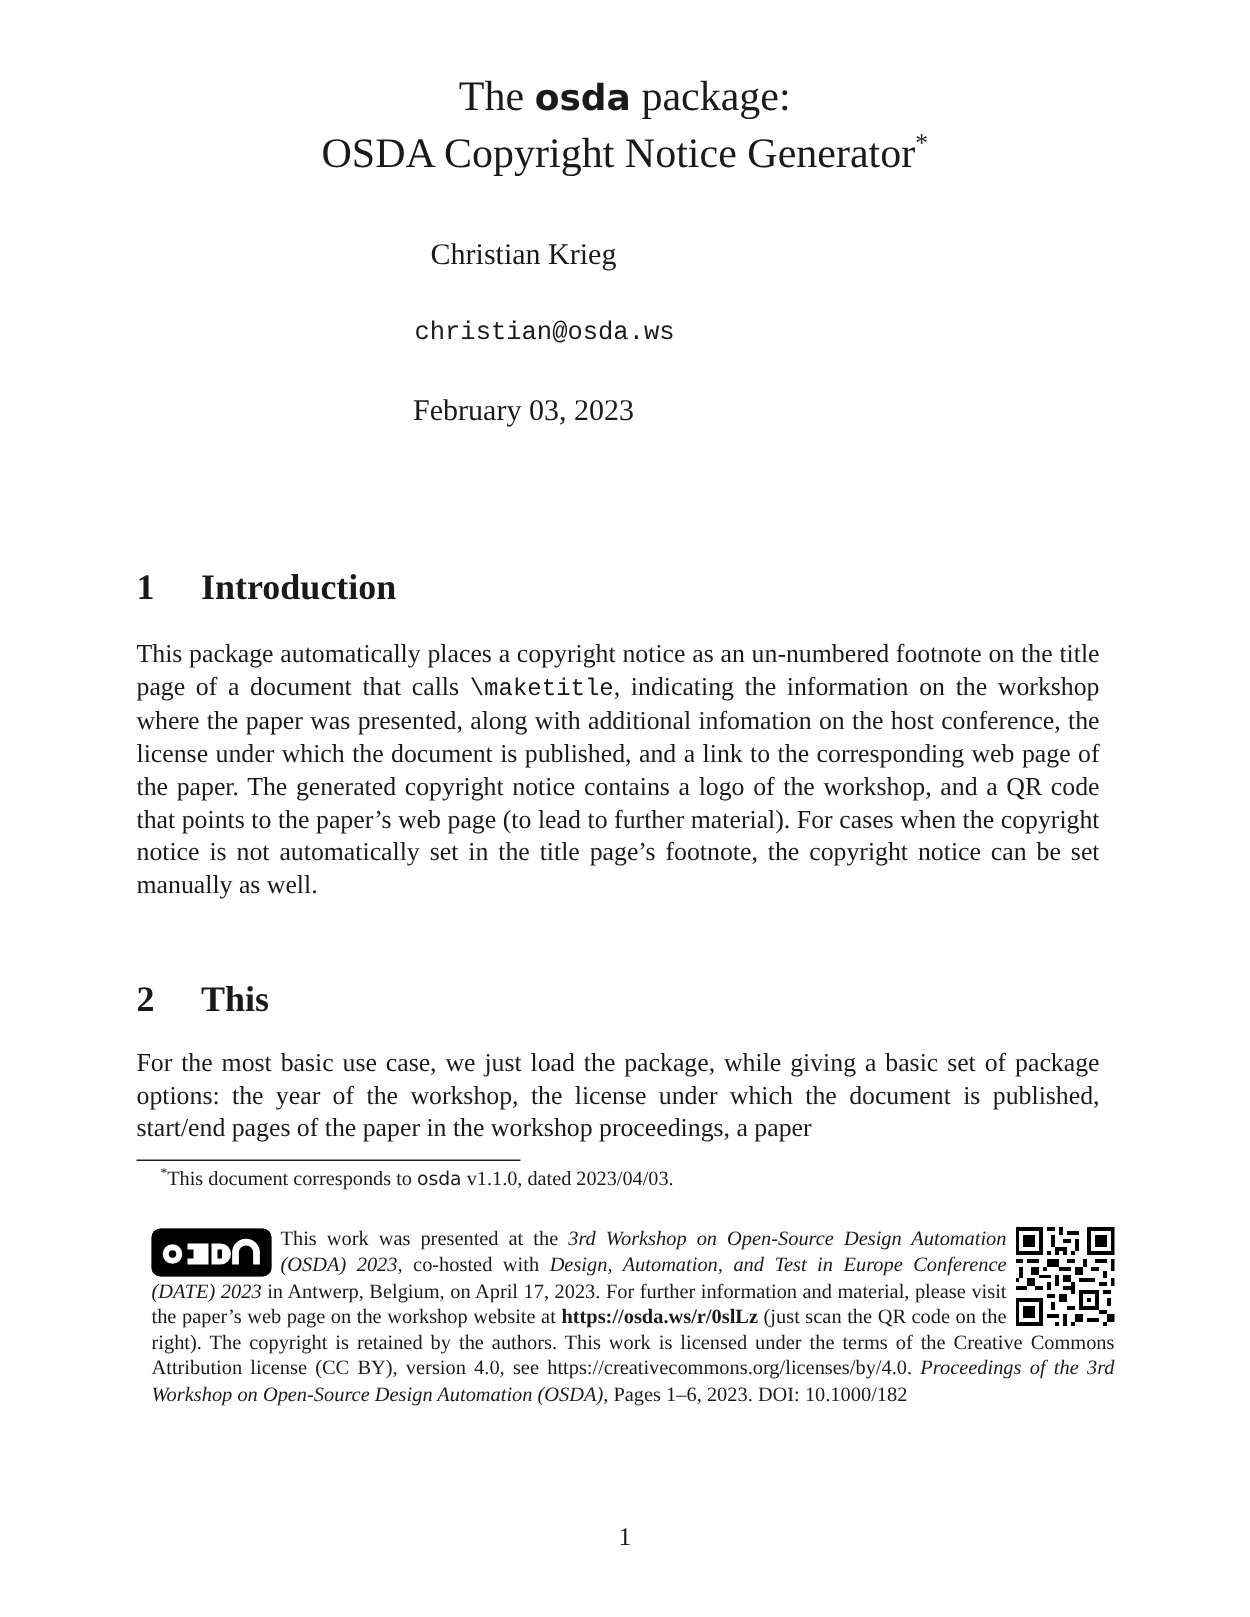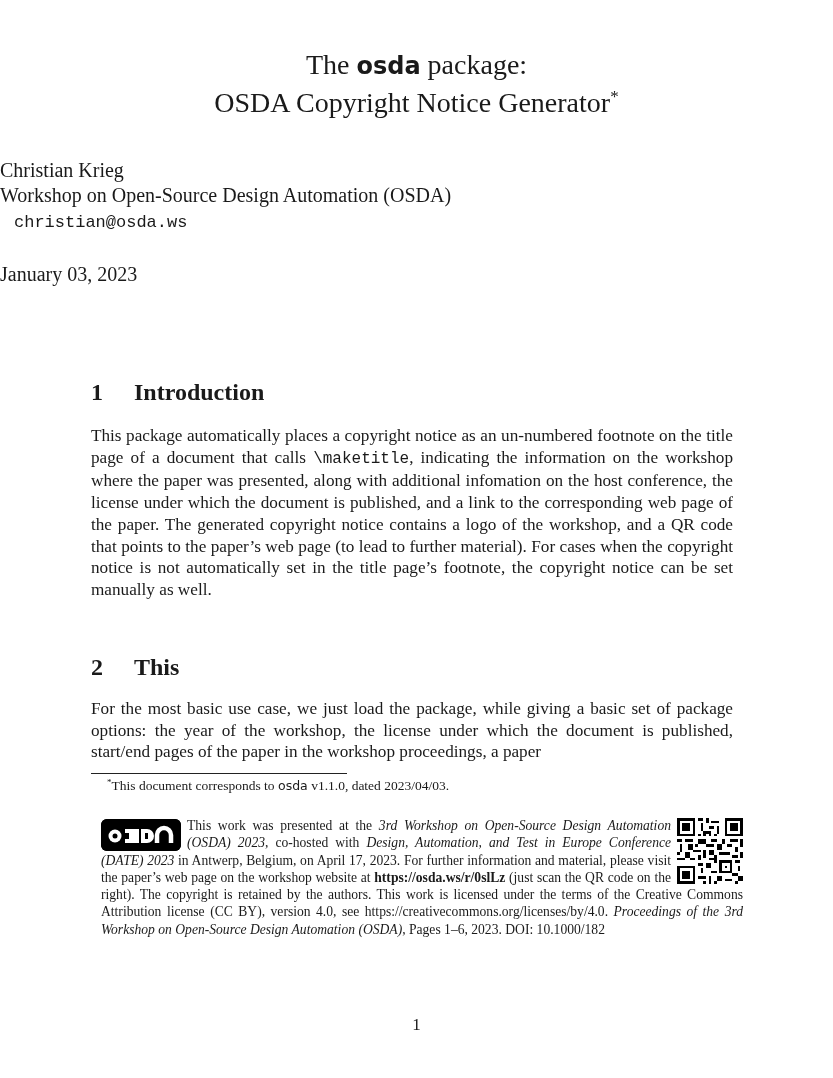--- a/index.html
+++ b/index.html
@@ -3,21 +3,21 @@
   <meta charset="utf-8">
   <style>
     html, body { margin: 0; padding: 0; background: #ffffff; }
     body { width: 833px; height: 1078px; position: relative; overflow: hidden; color: #1a1a1a; font-family: "Liberation Serif", "DejaVu Serif", serif; }
     .page { position: absolute; left: 0; top: 0; width: 833px; height: 1078px; background: #fff; }
     .title { position: absolute; left: 0; width: 833px; text-align: center; font-size: 28px; line-height: 35px; }
     .title .sans { font-family: "DejaVu Sans", "Liberation Sans", sans-serif; font-weight: bold; font-size: 24px; }
     .title-l1 { top: 47px; }
     .title-l2 { top: 85px; }
     .sup { font-size: 17px; vertical-align: super; line-height: 0; }
-    .author { position: absolute; left: 0; width: 670px; font-size: 20px; line-height: 25px; }
+    .author { position: absolute; left: 14px; width: 670px; text-align: center; font-size: 20px; line-height: 25px; }
     .mono { font-family: "Liberation Mono", "DejaVu Sans Mono", monospace; padding-left: 14px; }
     .sec { position: absolute; left: 91px; font-size: 24px; font-weight: bold; line-height: 30px; }
     .sec .num { display: inline-block; width: 43px; }
     .para { position: absolute; left: 91px; width: 642px; font-size: 17.2px; line-height: 21.7px; text-align: justify; text-align-last: left; }
     .para code { font-family: "Liberation Mono", "DejaVu Sans Mono", monospace; font-size: 16px; }
     .fnrule { position: absolute; left: 91px; top: 773px; width: 256px; height: 1px; background: #222; }
     .fn1 { position: absolute; left: 107px; top: 777px; font-size: 13.5px; line-height: 18px; }
     .fn1 .sans { font-family: "DejaVu Sans", "Liberation Sans", sans-serif; font-size: 12.5px; }
     .fnsup { font-size: 9px; vertical-align: super; line-height: 0; }
     .notice { position: absolute; left: 101px; top: 817px; width: 642px; font-size: 13.6px; line-height: 17.3px; text-align: justify; text-align-last: left; }
@@ -29,23 +29,22 @@
   </style>
 </head>
 <body>
 
 <div class="page">
 
   <div class="title title-l1"><span>The </span><span class="sans">osda</span><span> package:</span></div>
   <div class="title title-l2"><span>OSDA Copyright Notice Generator</span><span class="sup">*</span></div>
 
   <div class="author" style="top:158px">Christian Krieg</div>
-  <div class="author" style="top:183px">Workshop on Open-Source Design Automation (OSDA)</div>
   <div class="author mono" style="top:210px;font-size:17px;">christian@osda.ws</div>
-  <div class="author" style="top:262px">January 03, 2023</div>
+  <div class="author" style="top:262px">February 03, 2023</div>
 
   <div class="sec" style="top:377px"><span class="num">1</span><span>Introduction</span></div>
   <div class="para" style="top:425px"><span>This package automatically places a copyright notice as an un-numbered footnote on the title page of a document that calls </span><code>\maketitle</code><span>, indicating the information on the workshop where the paper was presented, along with additional infomation on the host conference, the license under which the document is published, and a link to the corresponding web page of the paper. The generated copyright notice contains a logo of the workshop, and a QR code that points to the paper’s web page (to lead to further material). For cases when the copyright notice is not automatically set in the title page’s footnote, the copyright notice can be set manually as well.</span></div>
 
   <div class="sec" style="top:652px"><span class="num">2</span><span>This</span></div>
   <div class="para" style="top:698px">For the most basic use case, we just load the package, while giving a basic set of package options: the year of the workshop, the license under which the document is published, start/end pages of the paper in the workshop proceedings, a paper</div>
 
   <div class="fnrule"></div>
   <div class="fn1"><span class="fnsup">*</span><span>This document corresponds to </span><span class="sans">osda</span><span> v1.1.0, dated 2023/04/03.</span></div>
 

